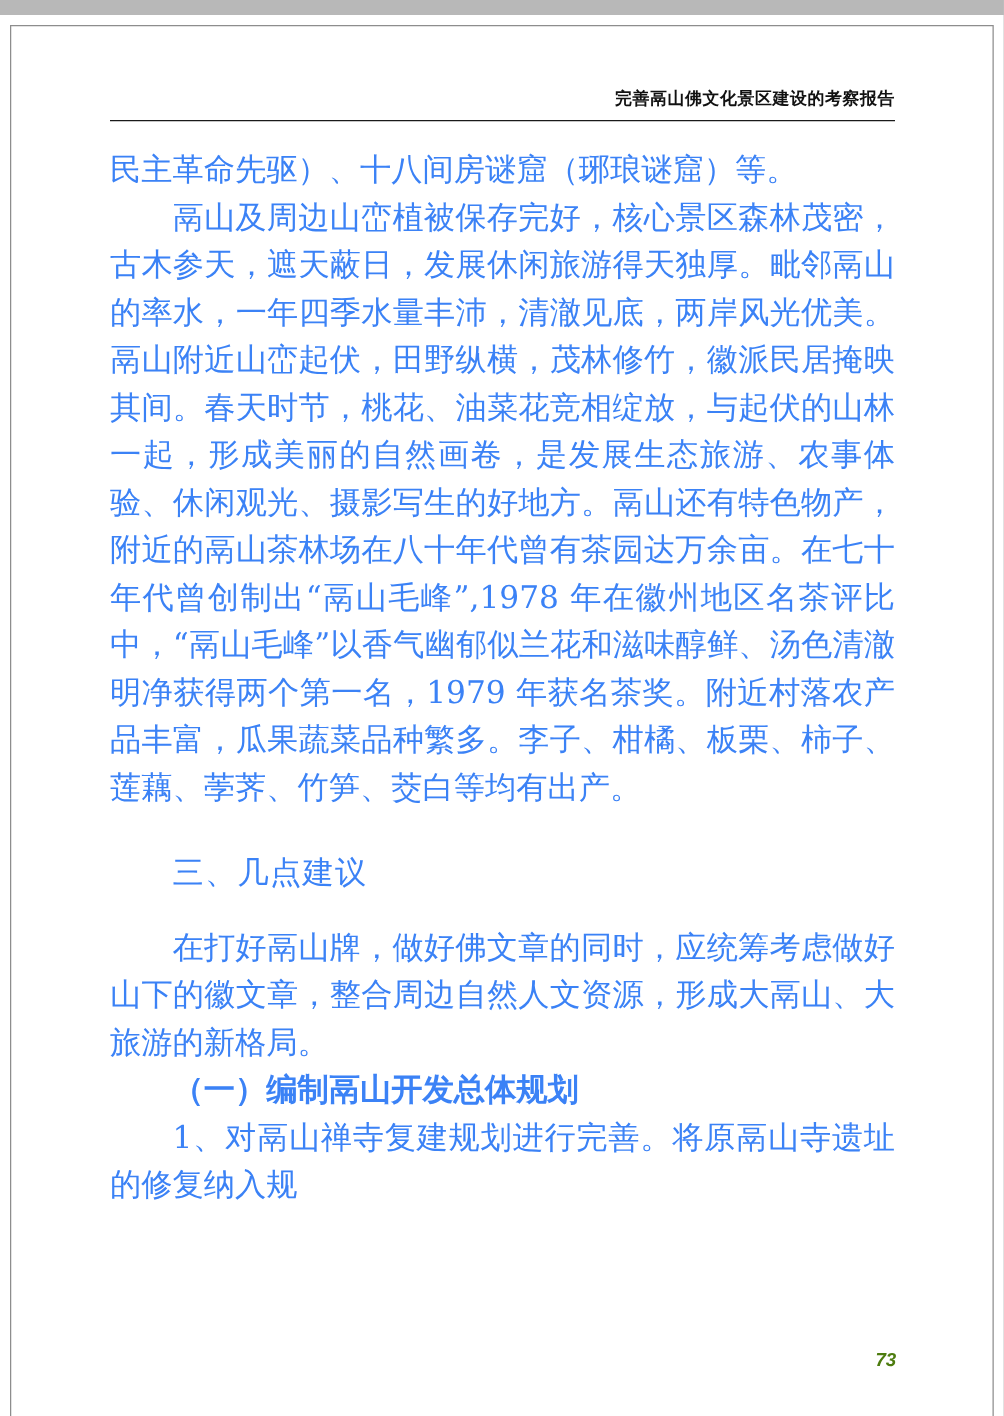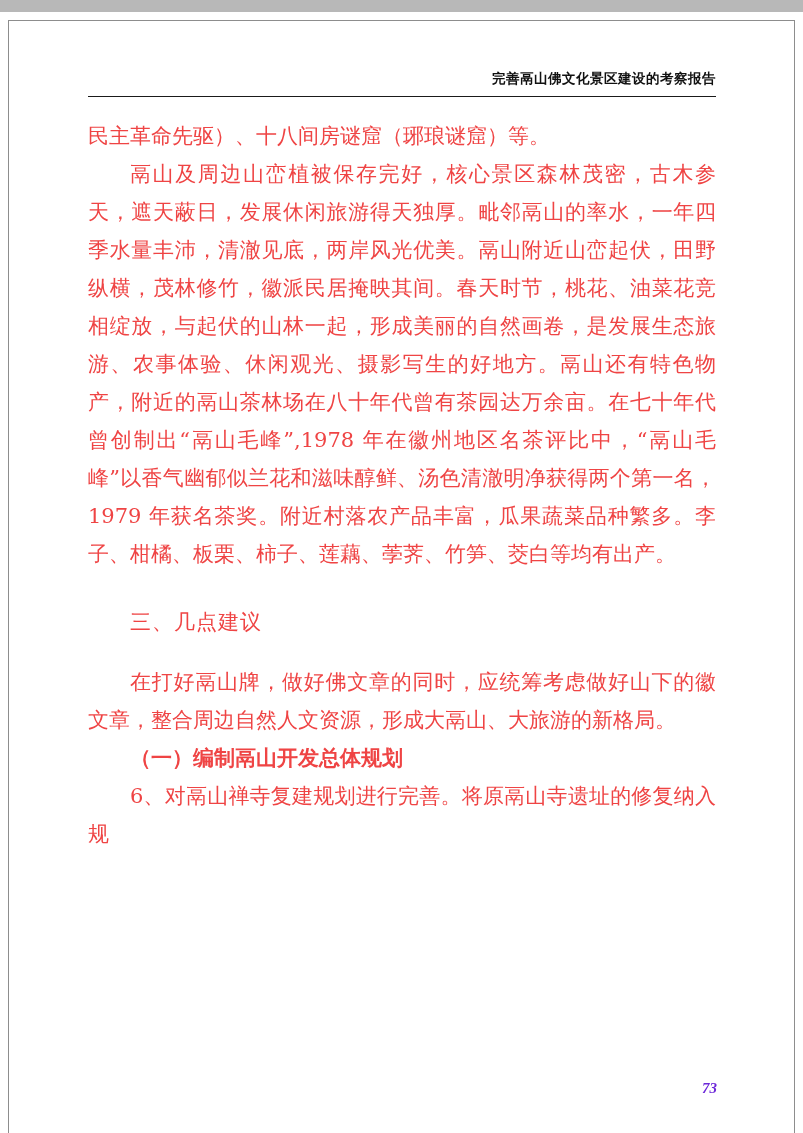--- a/index.html
+++ b/index.html
@@ -42,23 +42,23 @@
     letter-spacing: 0.5px;
     padding-bottom: 6px;
     font-family: "DejaVu Sans", "Liberation Sans", sans-serif;
   }
   .header-rule {
     border-bottom: 1.6px solid #1a1a1a;
     margin-top: 2px;
     margin-bottom: 20px;
   }
   .body-text {
-    font-size: 21px;
+    font-size: 25px;
     line-height: 38px;
-    color: #ef4444;
+    color: #3b82f6;
     text-align: justify;
     text-justify: inter-ideograph;
     font-family: "DejaVu Serif", "Liberation Serif", serif;
   }
   p {
     margin: 0;
   }
   .indent2 {
     text-indent: 2em;
   }
@@ -73,22 +73,22 @@
     font-weight: bold;
     text-indent: 2em;
   }
   .page-number {
     position: absolute;
     right: 86px;
     bottom: 48px;
     font-size: 15px;
     font-weight: bold;
     font-style: italic;
-    font-family: Liberation Serif, serif;
-    color: #6d28d9;
+    font-family: Liberation Sans, sans-serif;
+    color: #4d7c0f;
   }
 </style>
 </head>
 <body>
 
 <div class="page">
   <div class="page-border"></div>
 
   <div class="content">
 
@@ -102,19 +102,19 @@
 
       <p class="indent2">鬲山及周边山峦植被保存完好，核心景区森林茂密，古木参天，遮天蔽日，发展休闲旅游得天独厚。毗邻鬲山的率水，一年四季水量丰沛，清澈见底，两岸风光优美。鬲山附近山峦起伏，田野纵横，茂林修竹，徽派民居掩映其间。春天时节，桃花、油菜花竞相绽放，与起伏的山林一起，形成美丽的自然画卷，是发展生态旅游、农事体验、休闲观光、摄影写生的好地方。鬲山还有特色物产，附近的鬲山茶林场在八十年代曾有茶园达万余亩。在七十年代曾创制出“鬲山毛峰”,1978 年在徽州地区名茶评比中，“鬲山毛峰”以香气幽郁似兰花和滋味醇鲜、汤色清澈明净获得两个第一名，1979 年获名茶奖。附近村落农产品丰富，瓜果蔬菜品种繁多。李子、柑橘、板栗、柿子、莲藕、荸荠、竹笋、茭白等均有出产。</p>
 
       <p class="sec-head">三、几点建议</p>
 
 
       <p class="indent2">在打好鬲山牌，做好佛文章的同时，应统筹考虑做好山下的徽文章，整合周边自然人文资源，形成大鬲山、大旅游的新格局。</p>
 
       <p class="sub-head">（一）编制鬲山开发总体规划</p>
 
-      <p class="indent2">6、对鬲山禅寺复建规划进行完善。将原鬲山寺遗址的修复纳入规</p>
+      <p class="indent2">1、对鬲山禅寺复建规划进行完善。将原鬲山寺遗址的修复纳入规</p>
 
     </div>
   </div>
 
   <div class="page-number">73</div>
 </div>
 
 </body></html>

